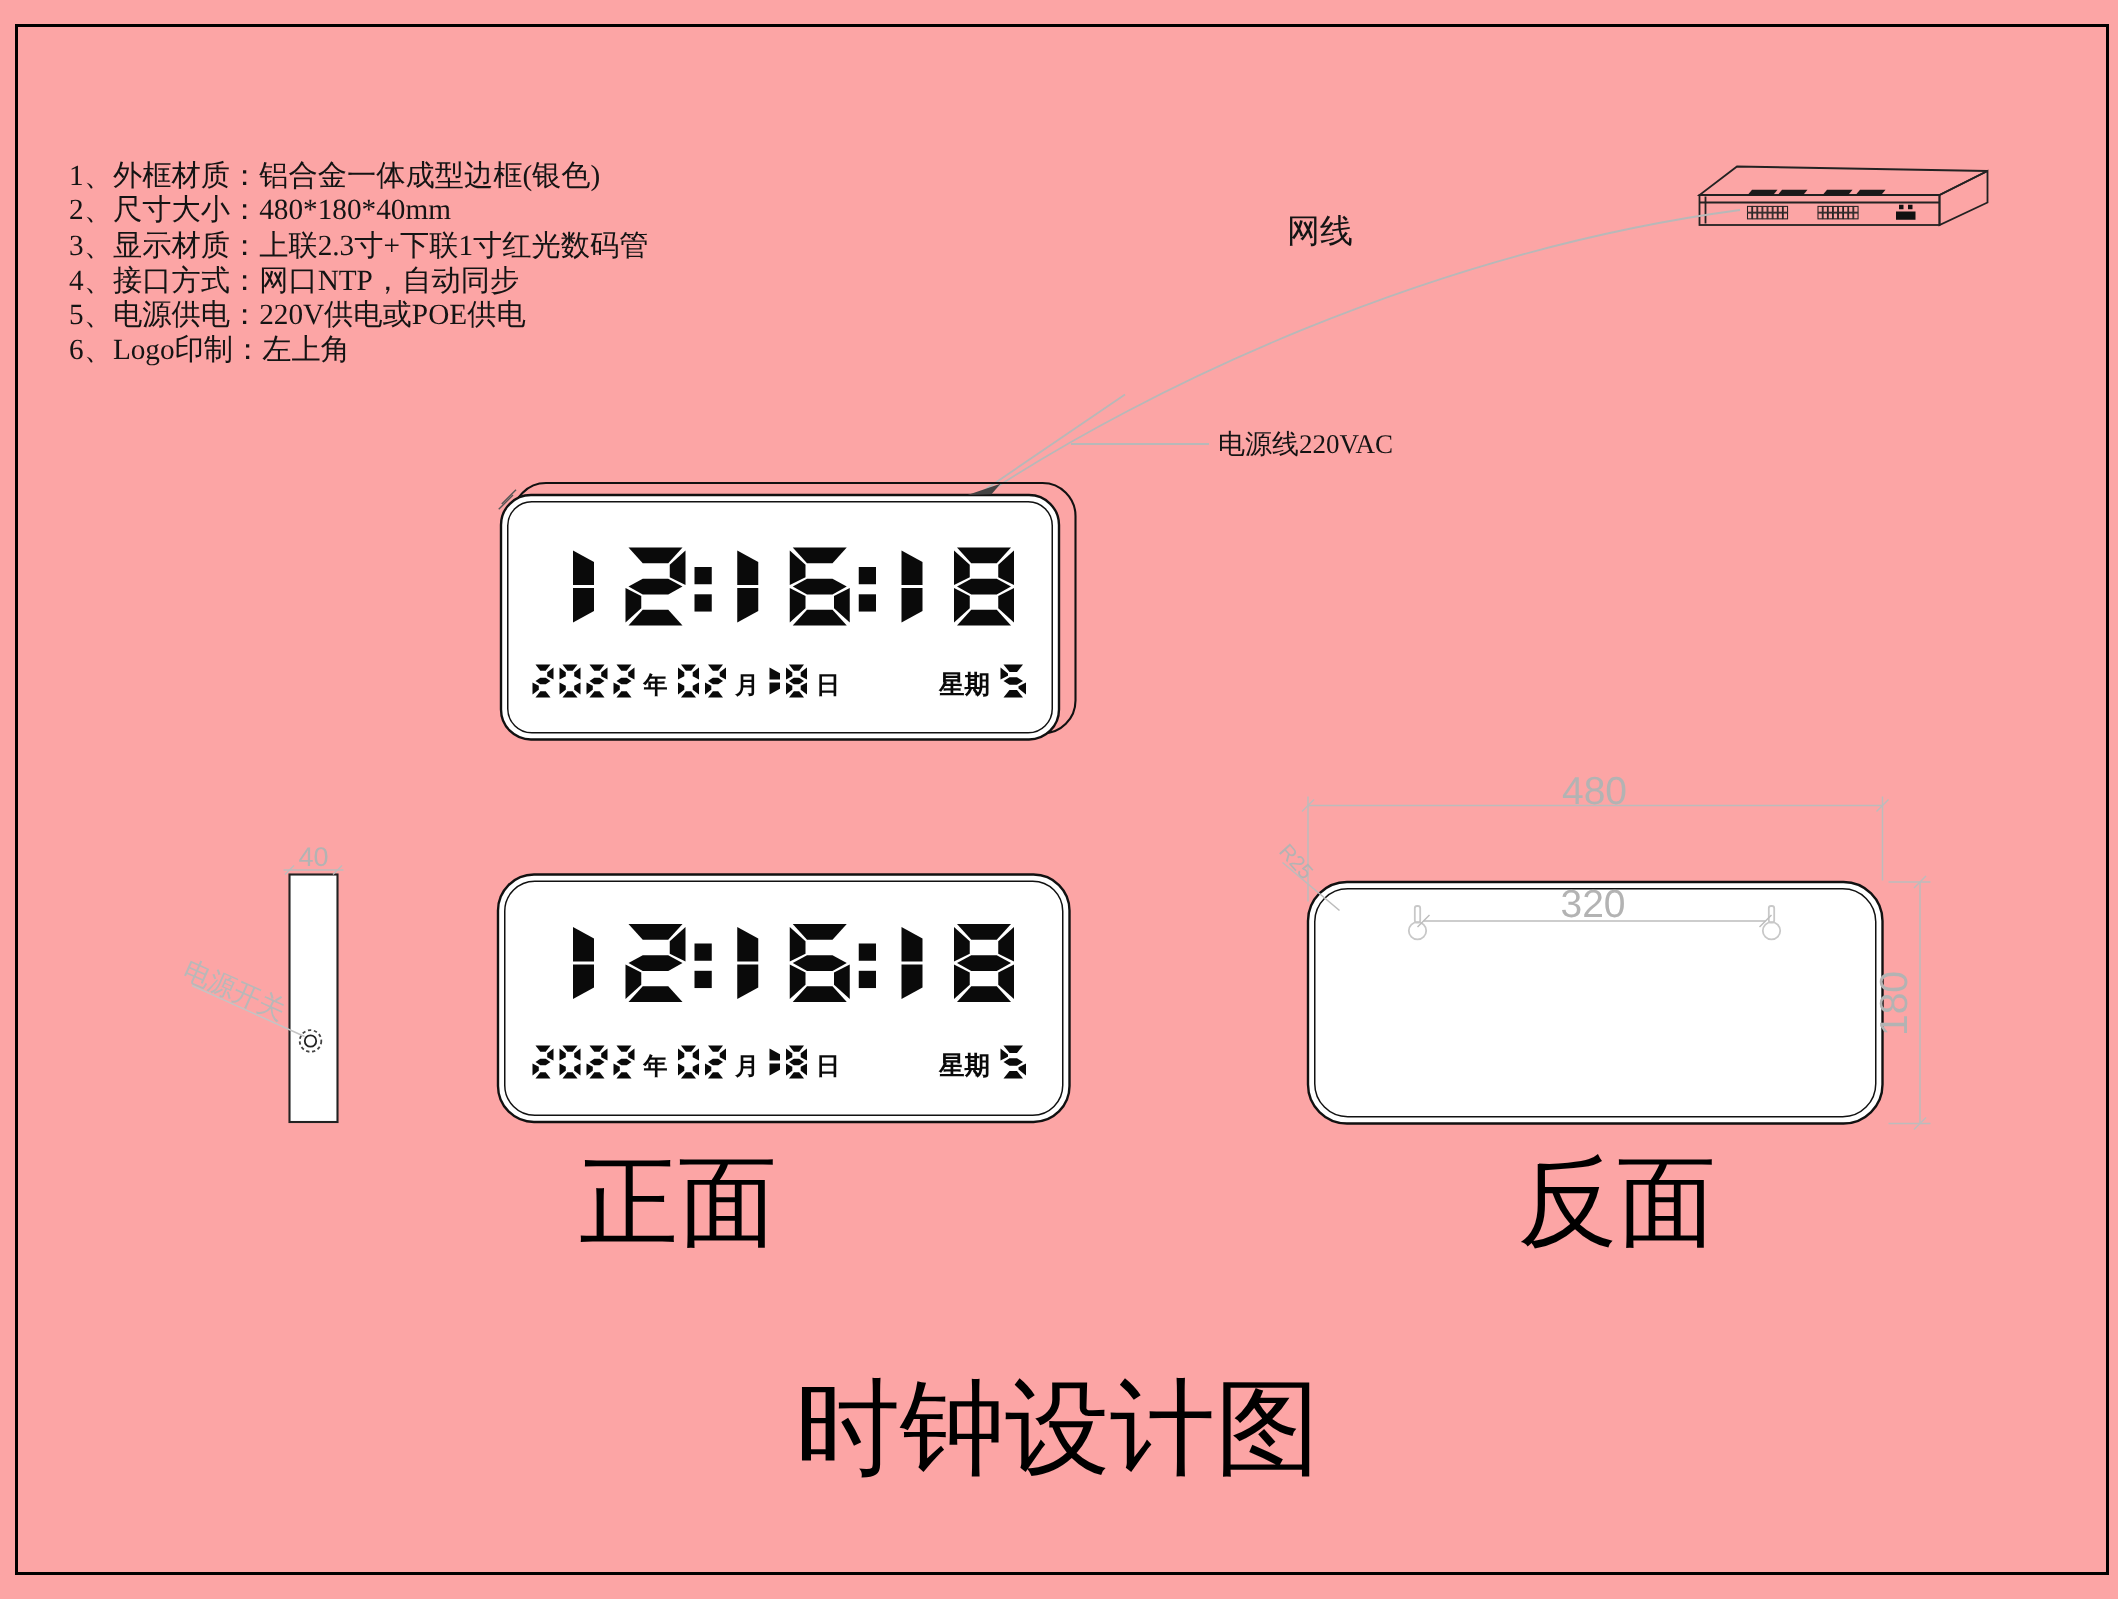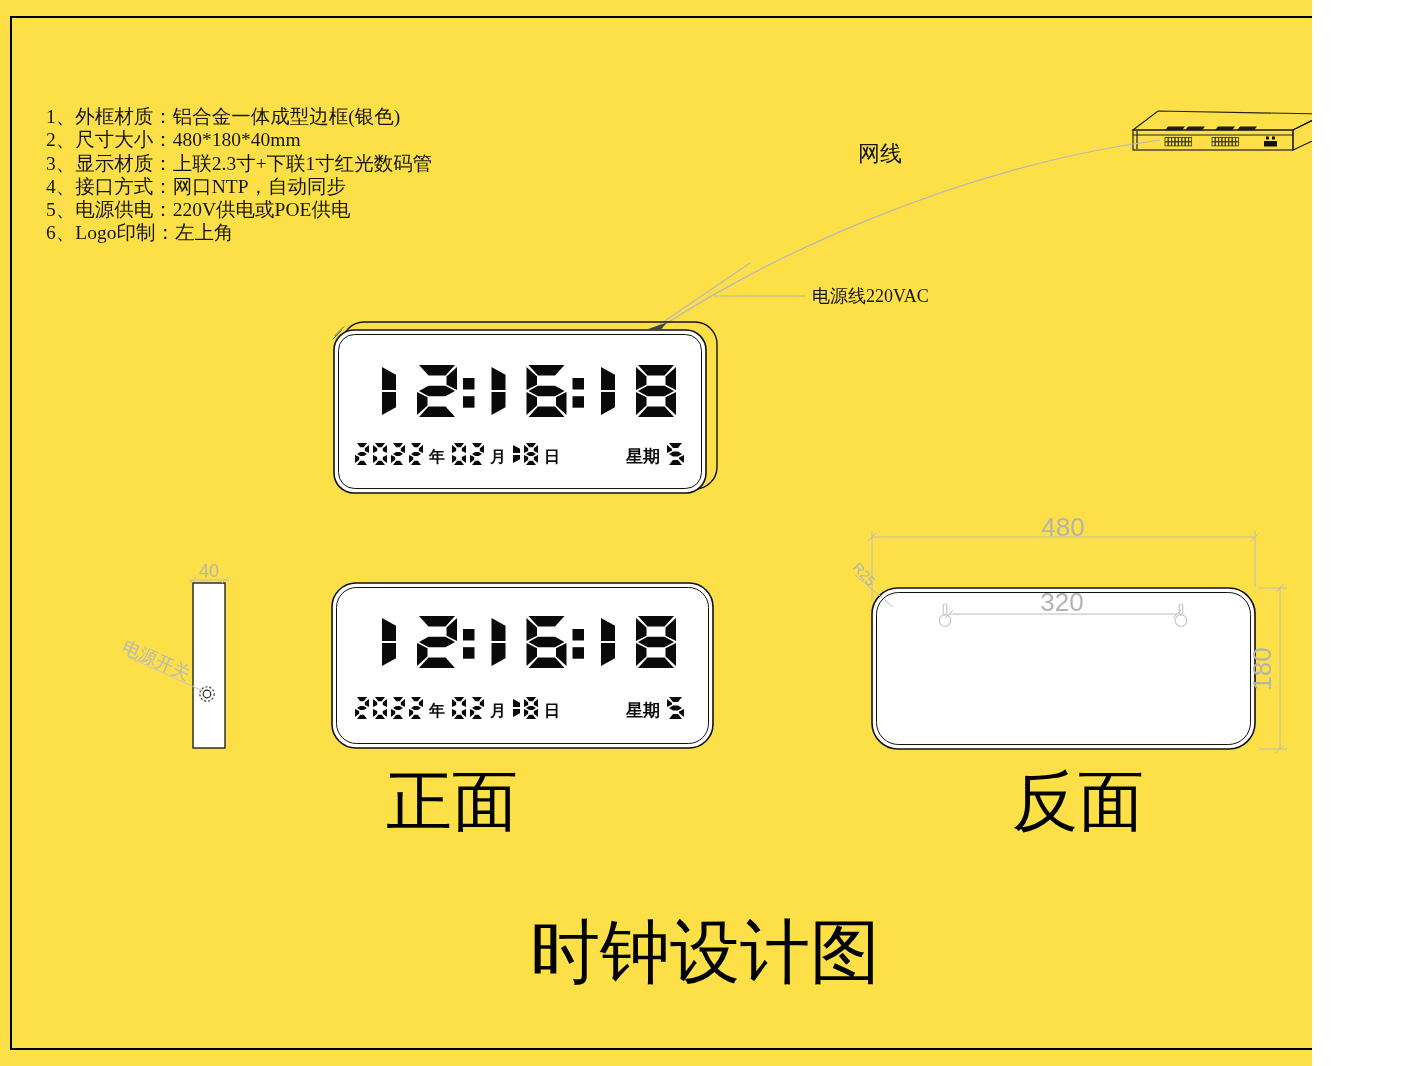--- a/index.html
+++ b/index.html
@@ -1,16 +1,16 @@
 <!DOCTYPE html>
 <html><head>
 <meta charset="utf-8">
 <style>
   html,body{margin:0;padding:0;background:#fff;}
-  .canvas{position:relative;width:1312px;height:1066px;background:#fde047;overflow:hidden;}
+  .canvas{position:relative;width:1412px;height:1066px;background:#fca5a5;overflow:hidden;}
   svg{display:block;}
   svg text{font-family:"Liberation Serif","DejaVu Serif",serif;}
   .spec{font-size:19.5px;fill:#141414;}
   .ann{fill:#141414;}
   .ann-nw{font-size:22px;}
   .ann-pw{font-size:18px;}
   .big-label{font-size:66px;fill:#000;}
   .title-label{font-size:70px;fill:#000;}
   .dim{font-family:"Liberation Sans","DejaVu Sans",sans-serif;fill:#b3b3b3;}
   .dim-lg{font-size:26px;}

